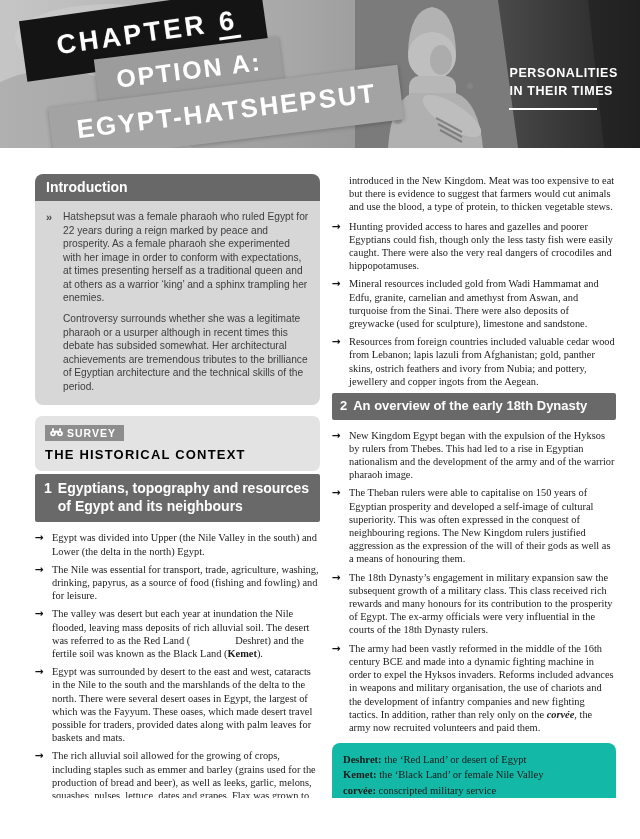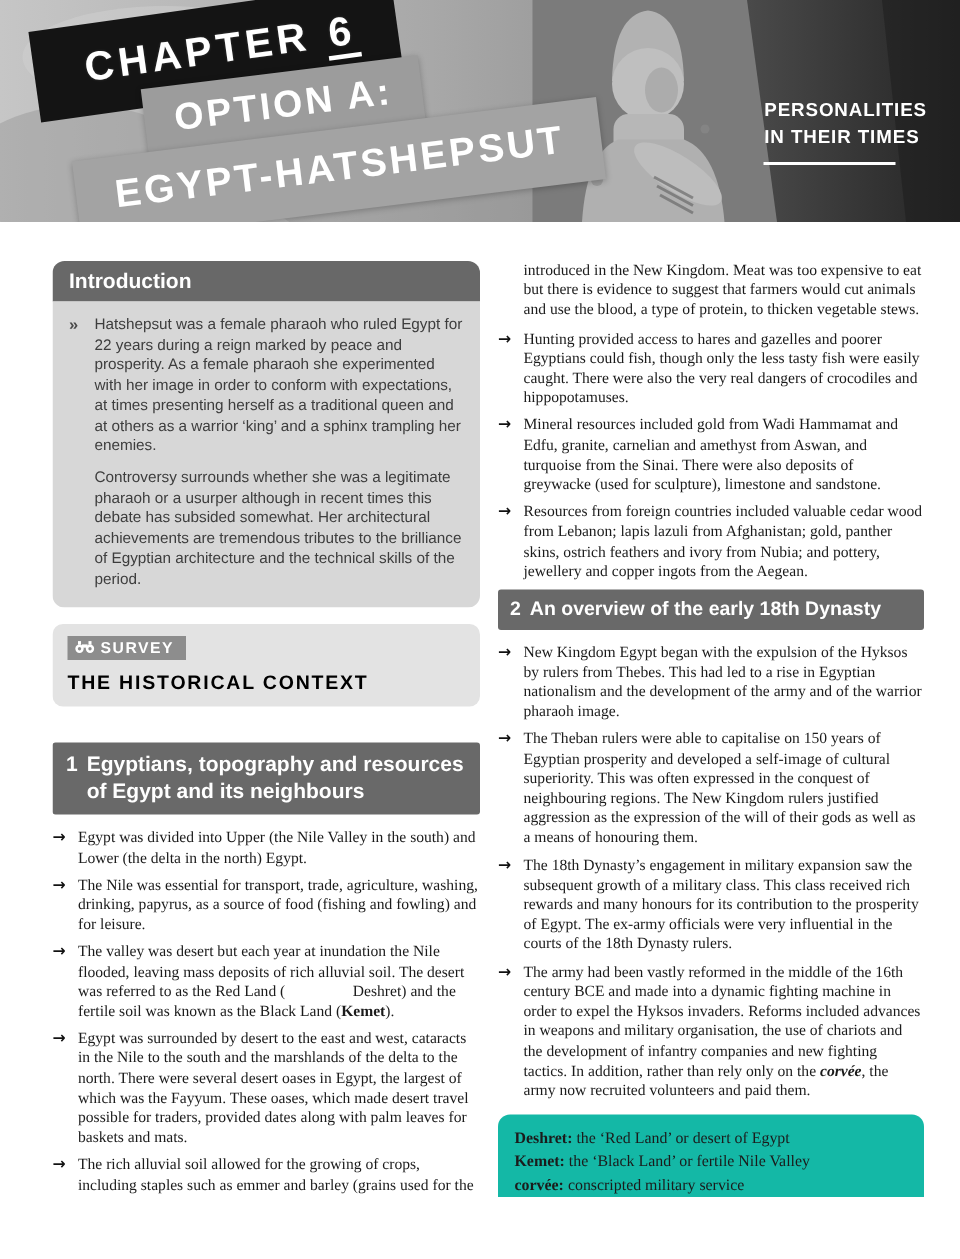--- a/index.html
+++ b/index.html
@@ -36,21 +36,21 @@
   .intro-box{border-radius:8px;overflow:hidden;margin-bottom:11px;}
   .intro-head{background:#686868;color:#fff;font-weight:700;font-size:14px;
               padding:5px 25px 6px 11px;}
   .intro-body{background:#d7d7d7;padding:9px 10px 12px 11px;color:#3d3d3d;
               font-size:10.2px;line-height:1.33;}
   .intro-para{display:flex;gap:5px;}
   .intro-para + .intro-para{margin-top:7px;padding-left:17px;}
   .chev{font-weight:700;color:#4a4a4a;flex:0 0 12px;font-size:11px;}
 
   
-  .survey-panel{background:#e3e3e3;border-radius:7px;padding:7px 0 9px 10px;margin-bottom:24px;}
+  .survey-panel{background:#e3e3e3;border-radius:7px;padding:7px 0 9px 10px;margin-bottom:3px;}
   .survey-badge{display:inline-flex;align-items:center;gap:4px;background:#8d8d8d;color:#fff;
                 font-weight:700;font-size:10.5px;letter-spacing:1px;padding:2px 8px 2px 5px;}
   .survey-badge svg{display:block;}
   .survey-title{color:#000000;font-weight:700;font-size:13px;letter-spacing:1.2px;margin-top:6px;}
 
   
   .sec-banner{background:#696969;color:#fff;font-weight:700;display:flex;gap:6px;
               border-radius:2px;margin-bottom:9px;}
   .sec-banner.two-line{font-size:14px;line-height:1.25;padding:6px 8px 7px 9px;}
   .sec-banner.one-line{font-size:13px;line-height:1.2;padding:5px 6px 6px 8px;white-space:nowrap;}
@@ -236,20 +236,20 @@
             <span class="btext">The 18th Dynasty’s engagement in military expansion saw the subsequent growth of a military class. This class received rich rewards and many honours for its contribution to the prosperity of Egypt. The ex-army officials were very influential in the courts of the 18th Dynasty rulers.</span>
           </div>
           <div class="bullet">
             <span class="arrow">→</span>
             <span class="btext"><span>The army had been vastly reformed in the middle of the 16th century BCE and made into a dynamic fighting machine in order to expel the Hyksos invaders. Reforms included advances in weapons and military organisation, the use of chariots and the development of infantry companies and new fighting tactics. In addition, rather than rely only on the </span><span style="font-weight: bold; font-style: italic;">corvée</span><span>, the army now recruited volunteers and paid them.</span></span>
           </div>
         </div>
 
       <div class="gloss-box">
           <div class="gloss-row"><span class="btext"><span style="font-weight: bold;">Deshret:</span><span> the ‘Red Land’ or desert of Egypt</span></span></div>
-          <div class="gloss-row"><span class="btext"><span style="font-weight: bold;">Kemet:</span><span> the ‘Black Land’ or fertile Nile Valley</span></span></div>
+          <div class="gloss-row"><span class="btext"><span style="font-weight: bold;">Kemet:</span><span> the ‘Black Land’ or female Nile Valley</span></span></div>
           <div class="gloss-row"><span class="btext"><span style="font-weight: bold; ">corvée:</span><span> conscripted military service</span></span></div>
         </div>
     </div>
   </div>
 
 
 </div>
 
 </body></html>

